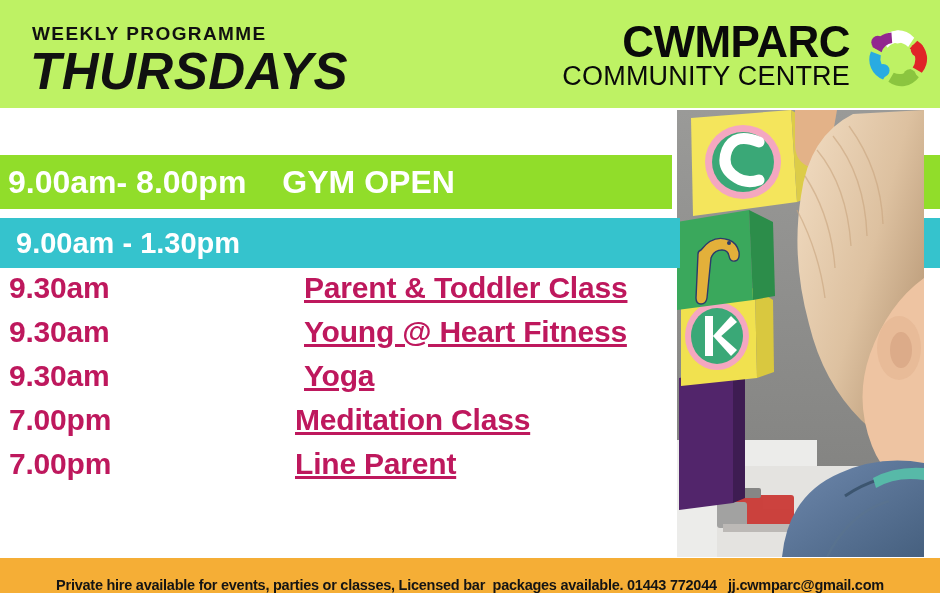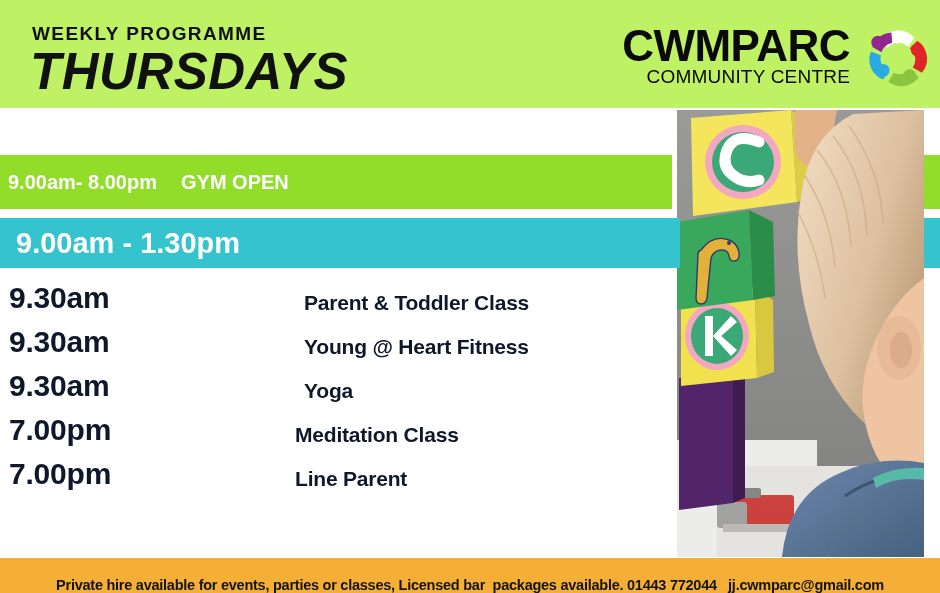--- a/index.html
+++ b/index.html
@@ -73,21 +73,21 @@
     font-weight: bold;
     font-size: 44px;
     line-height: 0.96;
     letter-spacing: -0.5px;
     margin: 0;
     text-align: right;
   }
   .logo-sub {
     font-family: "Liberation Sans", sans-serif;
     font-weight: normal;
-    font-size: 19px;
+    font-size: 27px;
     line-height: 1.02;
     letter-spacing: 0.2px;
     margin: 0;
   }
   .logo-mark {
     width: 76px;
     height: 76px;
     flex: none;
     display: block;
   }
@@ -113,72 +113,73 @@
     color: #ffffff;
     font-family: "Liberation Sans", sans-serif;
     font-weight: bold;
     white-space: pre;
   }
   .band-gym {
     top: 155px;
     width: 664px;
     height: 54px;
     background: #91dd2a;
-    font-size: 20px;
+    font-size: 32px;
     padding-left: 8px;
   }
   .band-cafe {
     top: 218px;
     width: 664px;
     height: 50px;
     background: #35c3cd;
     font-size: 29px;
     padding-left: 16px;
   }
   .band-stub {
     position: absolute;
     left: 924px;
     width: 16px;
   }
   .band-stub.gym  { top: 155px; height: 54px; background: #91dd2a; }
   .band-stub.cafe { top: 218px; height: 50px; background: #35c3cd; }
 
   .band-time { display: inline-block; }
   .band-label { display: inline-block; }
-  .band-gym .band-label  { margin-left: 24px; }
+  .band-gym .band-label  { margin-left: 36px; }
   .band-cafe .band-label { margin-left: 12px; }
 
   
   .schedule {
     position: absolute;
     left: 0;
     top: 271px;
     width: 677px;
   }
   .row {
     position: relative;
     height: 44px;
     display: flex;
-    align-items: flex-end;
-    font-family: "Liberation Sans", sans-serif;
-    font-weight: bold;
-    color: #0f172a;
+    align-items: flex-start;
+    font-family: "Liberation Sans", sans-serif;
+    font-weight: bold;
+    color: #be185d;
   }
   .row .time {
     width: 295px;
     flex: none;
     padding-left: 9px;
     font-size: 30px;
     box-sizing: border-box;
     letter-spacing: -0.2px;
   }
   .row .class-name {
-    font-size: 21px;
+    font-size: 30px;
     letter-spacing: -0.2px;
     white-space: nowrap;
+    text-decoration: underline;
   }
   .row.indent .class-name { padding-left: 9px; }
 
   
   .footer {
     position: absolute;
     left: 0;
     top: 558px;
     width: 940px;
     height: 35px;

